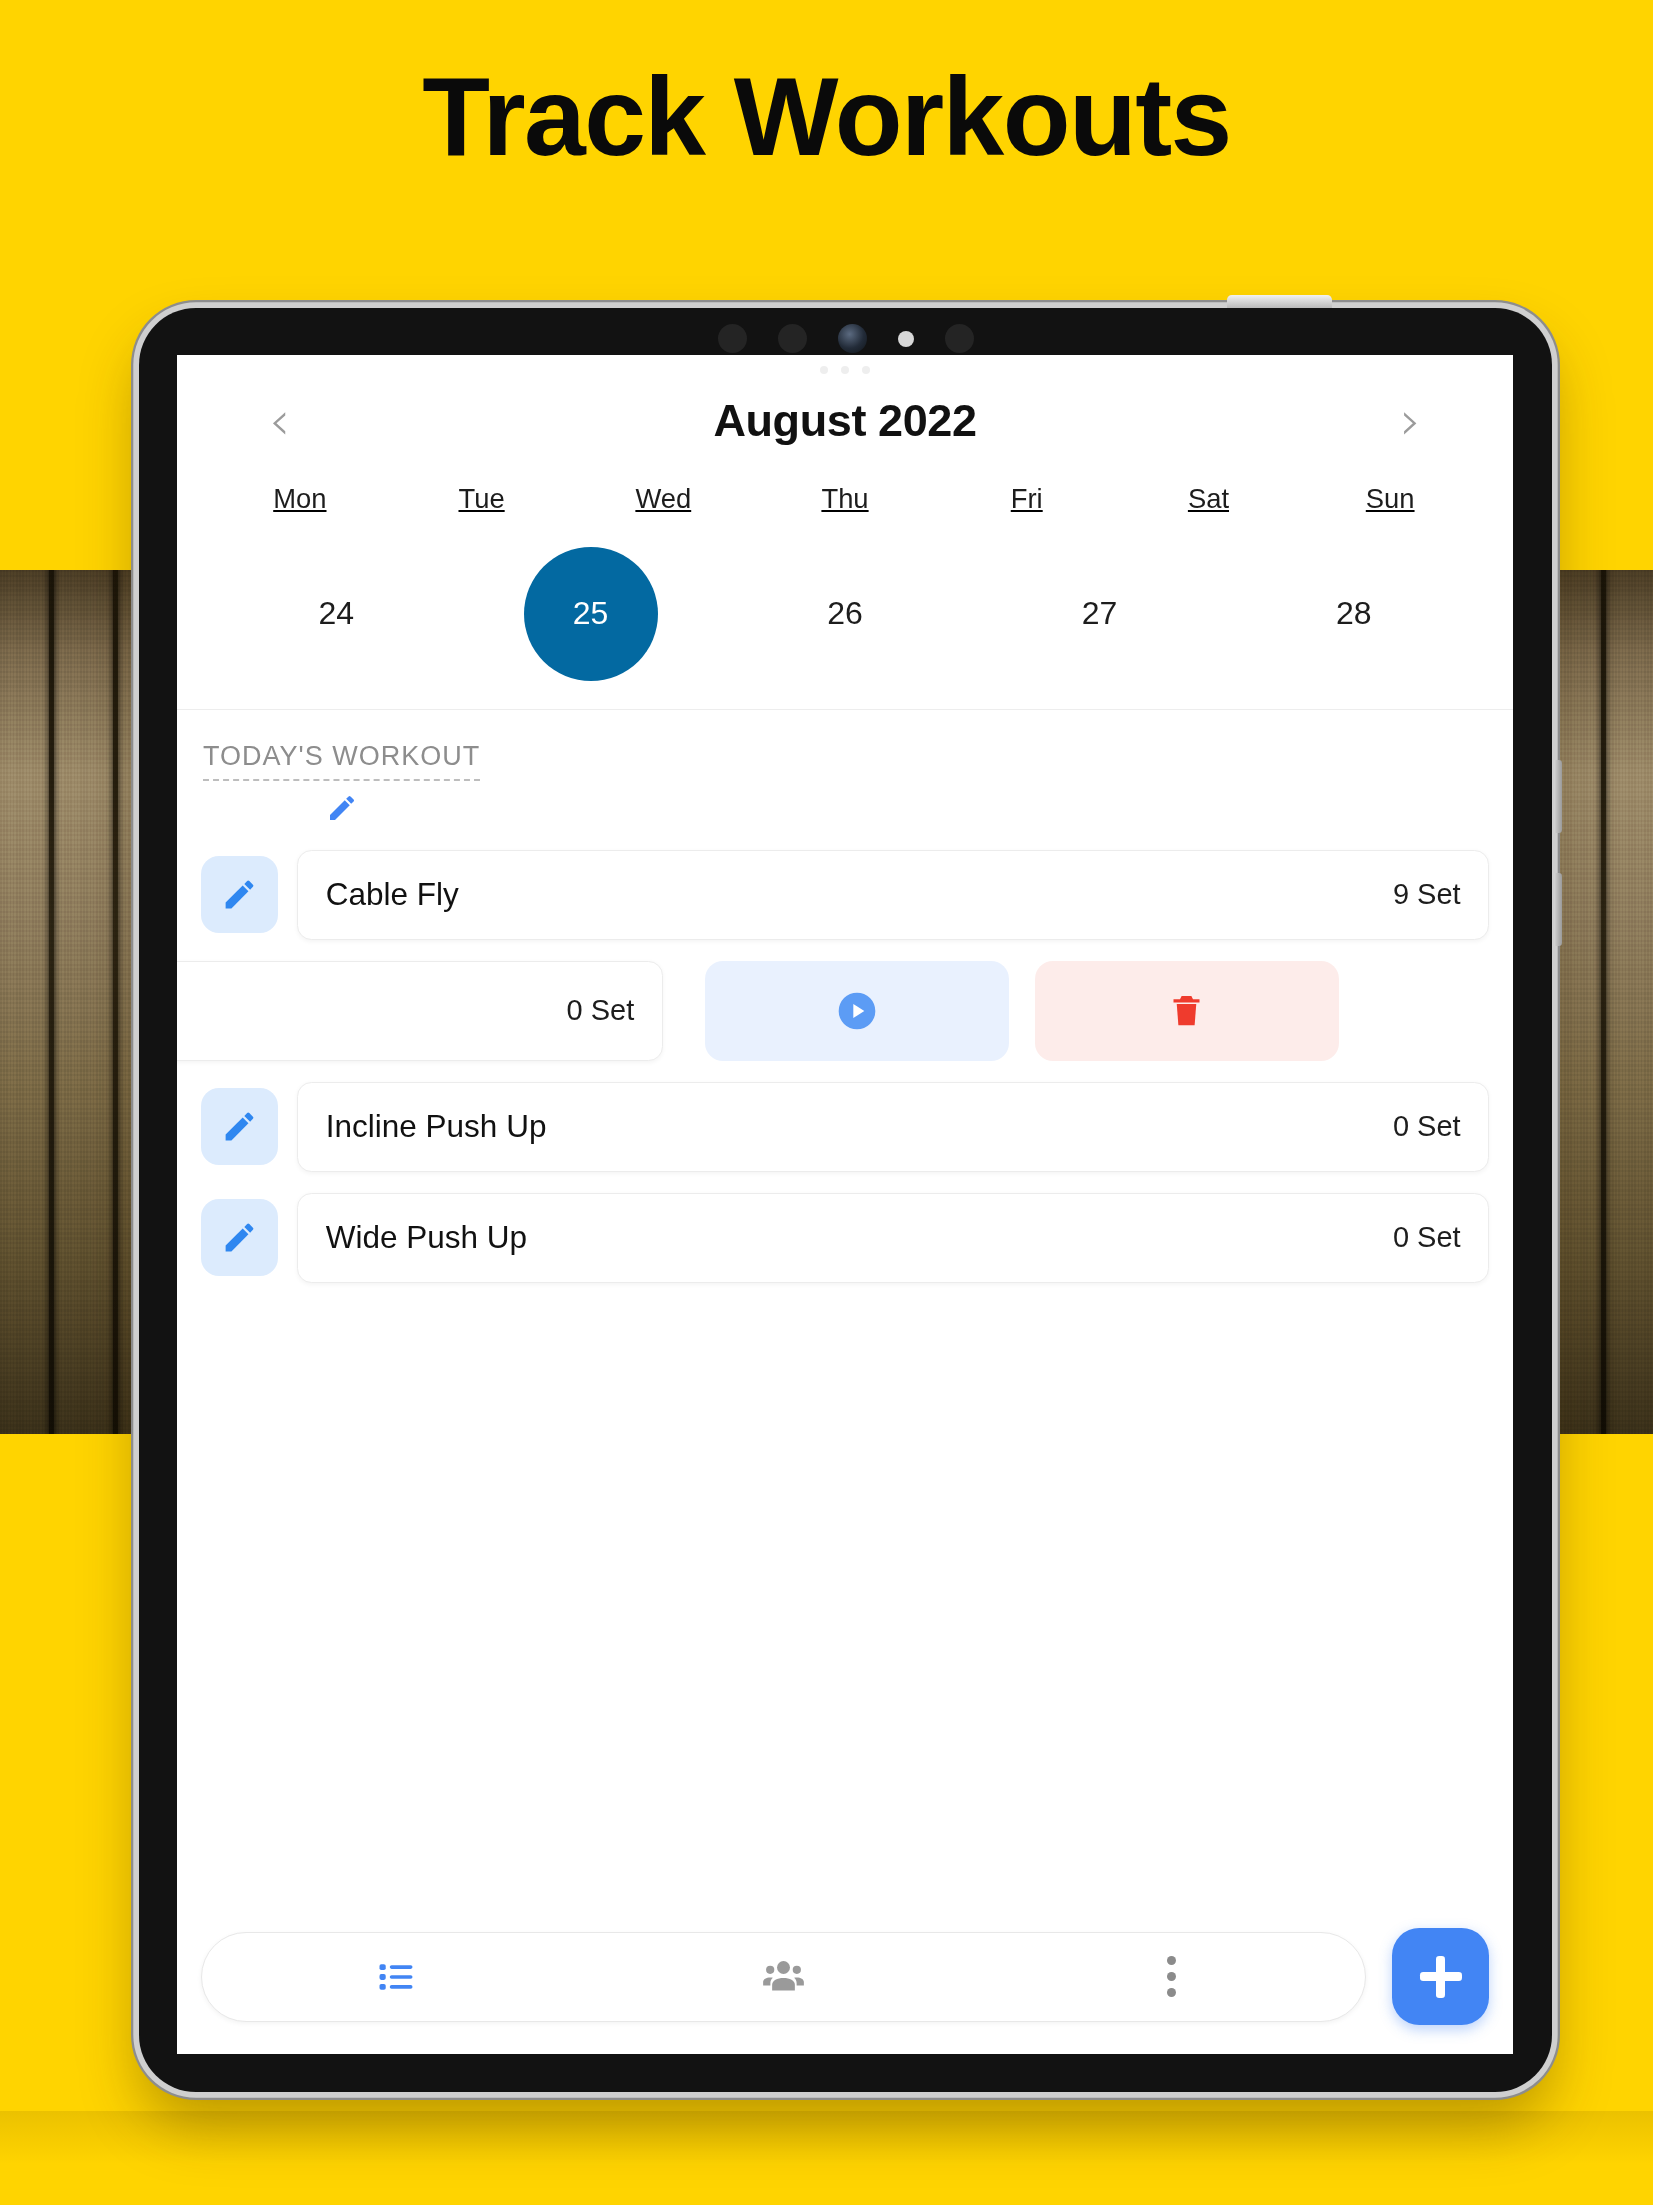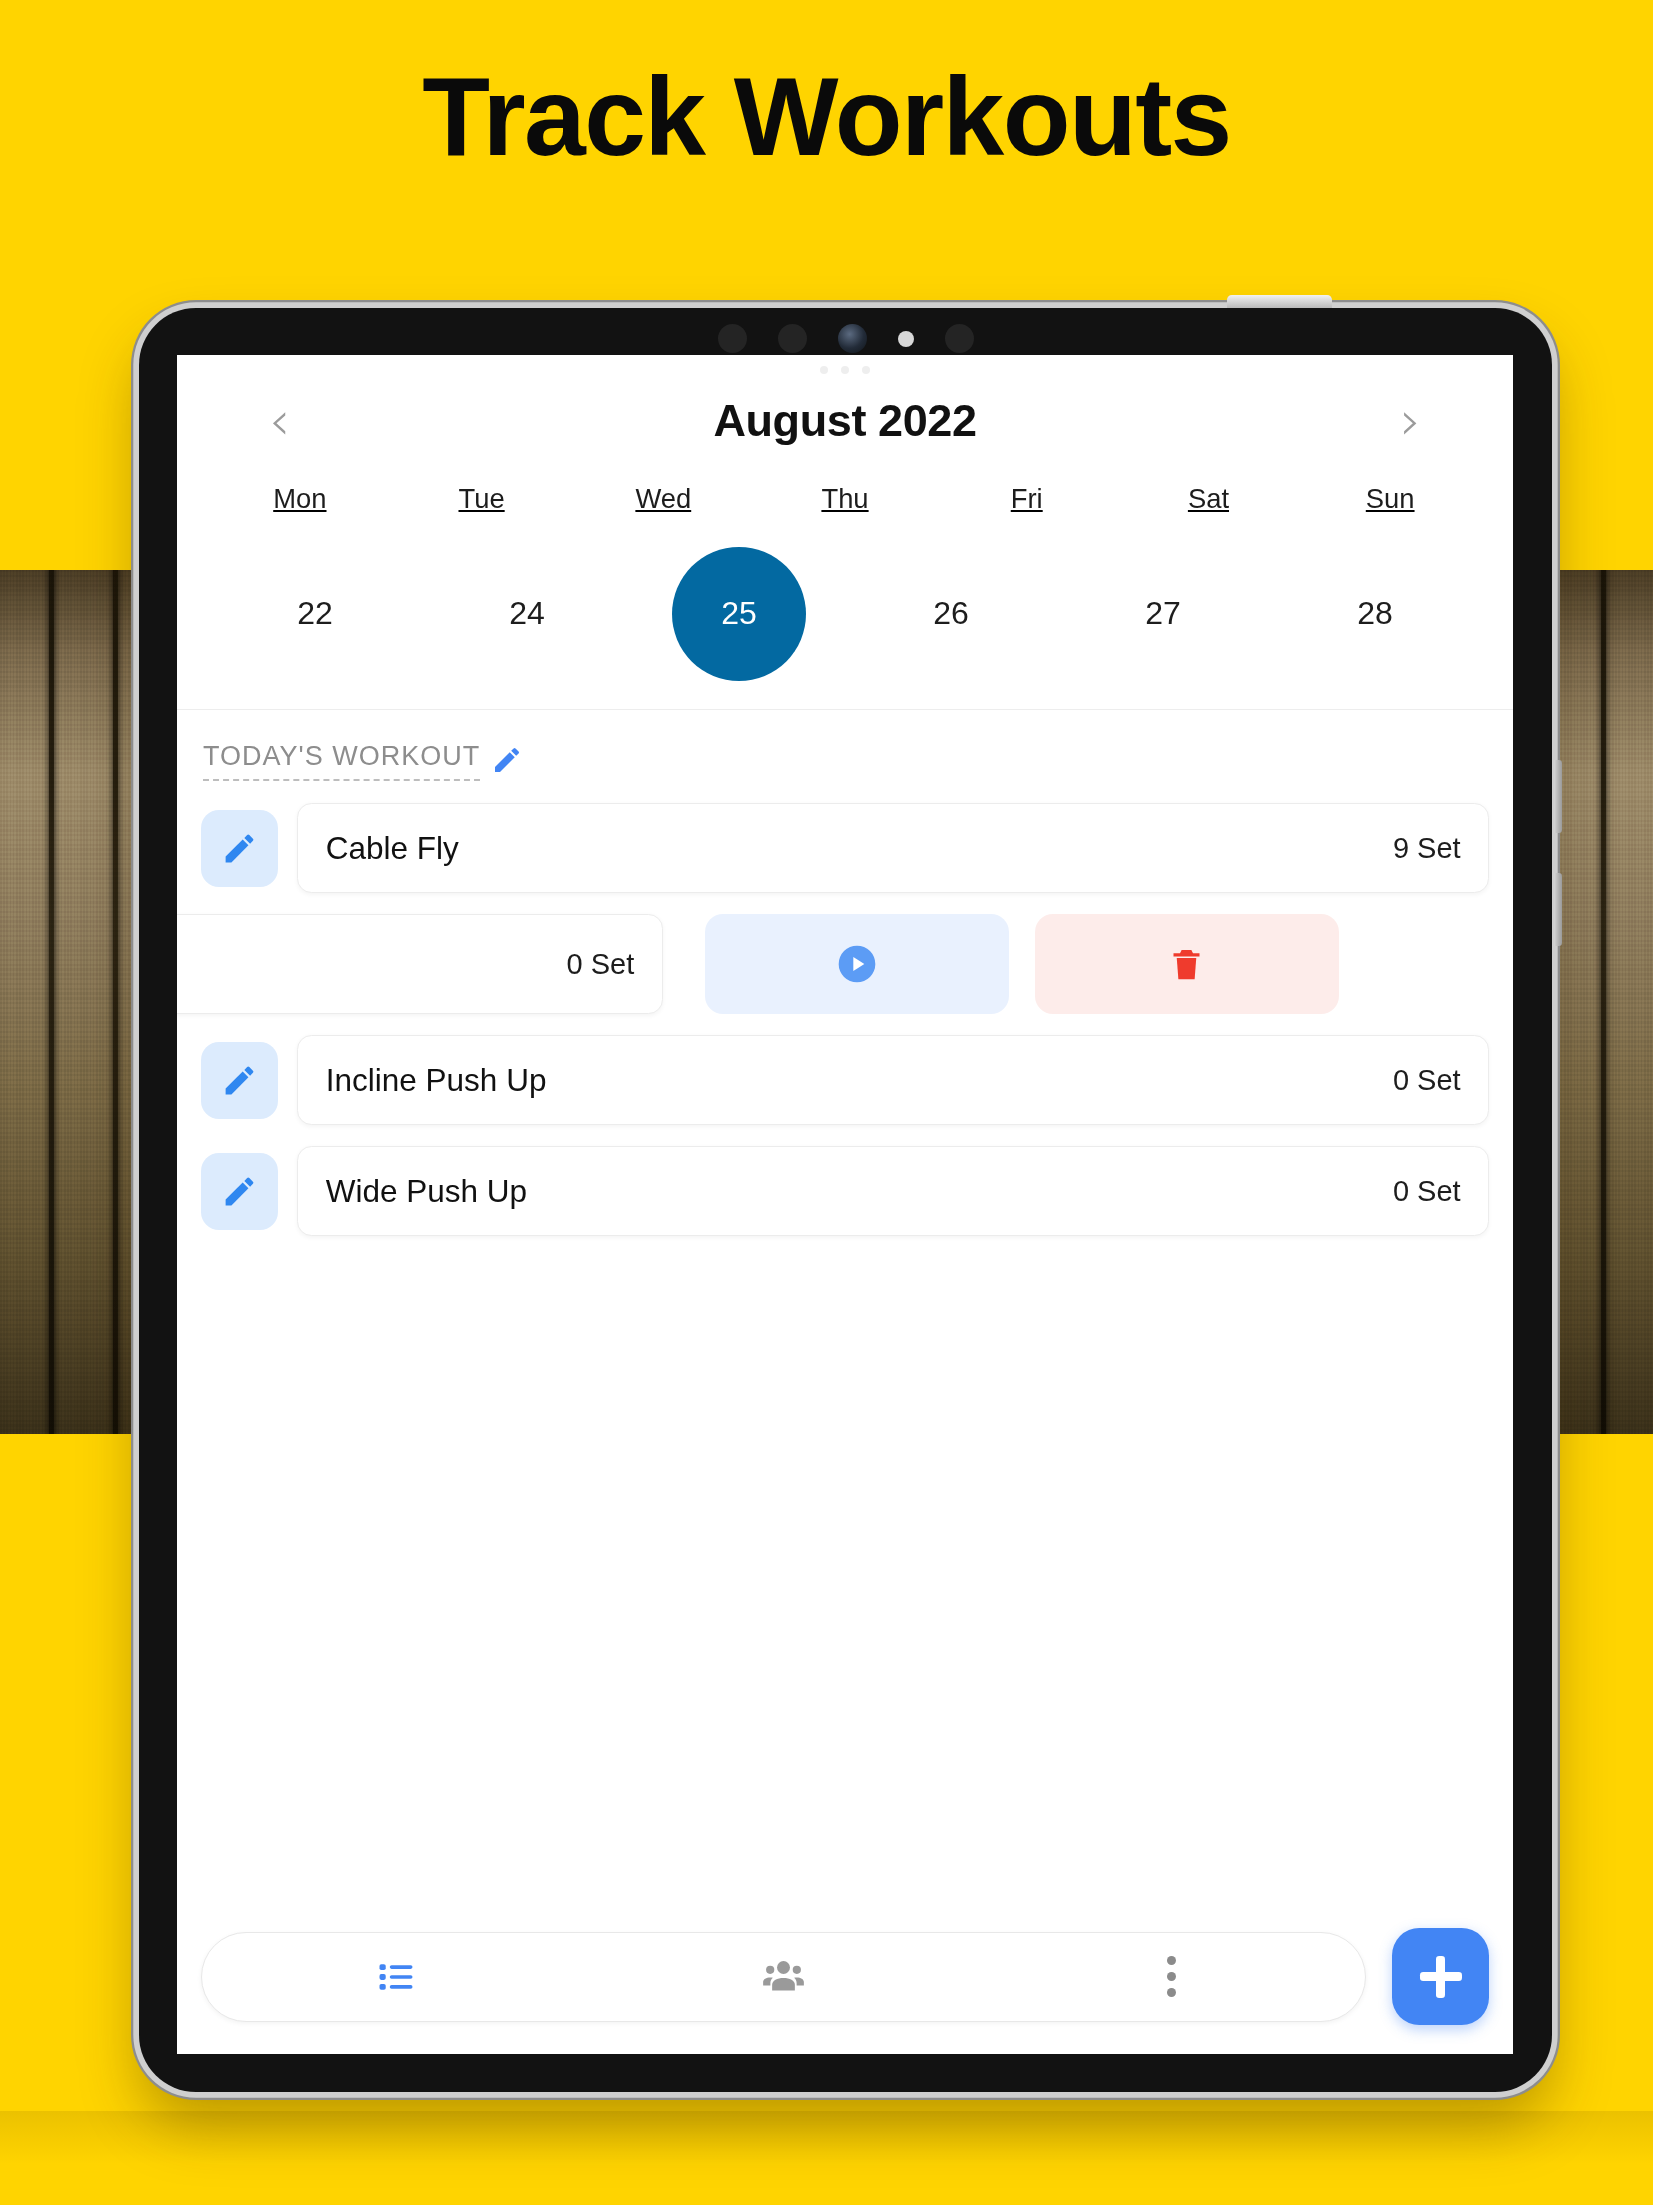--- a/index.html
+++ b/index.html
@@ -130,21 +130,21 @@
     font-size:32px; color:#1d1d1d;
   }
   .daynum.sel{ background:#0369a1; color:#fff; }
   .cal-sep{
     margin-top:14.5px; height:0.8px; background:#ededed;
   }
 
   
   .sec-title-wrap{ padding:32px 0 0 26px; }
   .sec-title{
-    display:inline-flex; align-items:center; gap:11.3px;
+    display:inline-flex; align-items:center; gap:11.3px;flex-direction:column;
   }
   .sec-title span.txt{
     font-size:27px; letter-spacing:1px; color:#8d8d8d;
     border-bottom:2.4px dashed #bdbdbd; padding-bottom:6.5px;
   }
   .pencil{ display:inline-block; }
 
   
   .rows{ margin-top:22.6px; }
   .row{
@@ -263,23 +263,20 @@
         <div>Tue</div>
         <div>Wed</div>
         <div>Thu</div>
         <div>Fri</div>
         <div>Sat</div>
         <div>Sun</div>
       </div>
 
       <div class="daynums">
         <div>
-            <span class="daynum">22</span>
-          </div>
-        <div>
             <span class="daynum">24</span>
           </div>
         <div>
             <span class="daynum sel">25</span>
           </div>
         <div>
             <span class="daynum">26</span>
           </div>
         <div>
             <span class="daynum">27</span>

